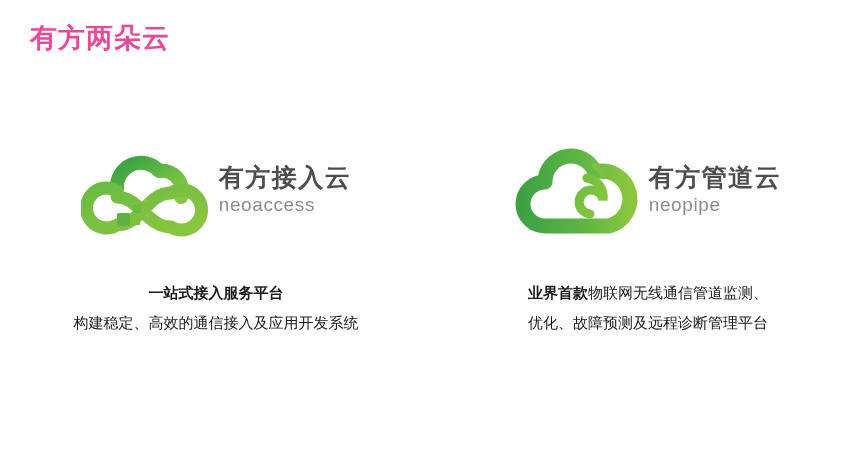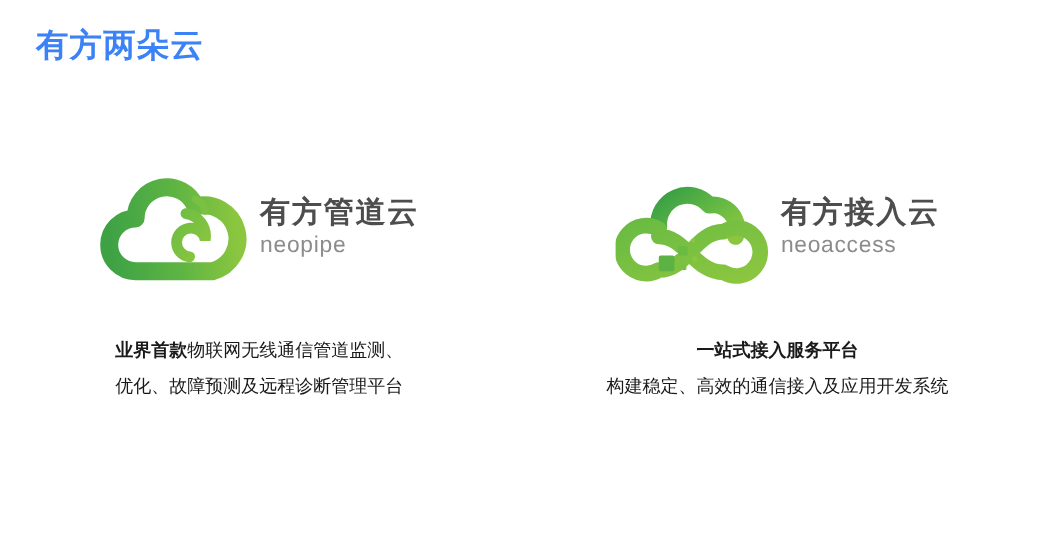--- a/index.html
+++ b/index.html
@@ -17,21 +17,21 @@
   }
 
   
   .slide-title {
     position: absolute;
     left: 30px;
     top: 22px;
     font-size: 27px;
     font-weight: bold;
     letter-spacing: 1px;
-    color: #3b82f6;
+    color: #ec4899;
     line-height: 1.2;
     white-space: nowrap;
   }
 
   
   .cards {
     position: absolute;
     left: 0;
     top: 140px;
     width: 864px;
@@ -109,62 +109,20 @@
 <body>
 
 <div class="slide-title">有方两朵云</div>
 
 <div class="cards">
 
   <div class="card">
 
     <div class="logo-row">
 
-      <svg class="logo-mark" viewBox="0 0 124 96">
-        <defs>
-          <linearGradient id="gradPipe" x1="0" y1="0.5" x2="1" y2="0.45">
-            <stop offset="0%" stop-color="#3ea245"></stop>
-            <stop offset="55%" stop-color="#5fb543"></stop>
-            <stop offset="100%" stop-color="#8cc63f"></stop>
-          </linearGradient>
-          <linearGradient id="gradPipeTail" x1="0" y1="0" x2="1" y2="1">
-            <stop offset="0%" stop-color="#6dbd43"></stop>
-            <stop offset="100%" stop-color="#8cc63f"></stop>
-          </linearGradient>
-        </defs>
-
-        <path d="M 30 84
-                 A 22 22 0 0 1 30 40
-                 A 26 26 0 0 1 80 30
-                 A 21 21 0 0 1 94 84
-                 Z" fill="none" stroke="url(#gradPipe)" stroke-width="15" stroke-linecap="round" stroke-linejoin="round"></path>
-
-        <path d="M 75 72
-                 A 12 12 0 1 1 88 58
-                 A 19 19 0 0 0 72 36" fill="none" stroke="url(#gradPipeTail)" stroke-width="9" stroke-linecap="round"></path>
-
-        <path d="M 88 34 A 14 14 0 0 0 80 24" fill="none" stroke="#7ac143" stroke-width="6" stroke-linecap="round"></path>
-      </svg>
-
-      <div class="logo-words">
-        <div class="logo-cn">有方管道云</div>
-        <div class="logo-en">neopipe</div>
-      </div>
-    </div>
-
-    <div class="caption">
-      <div class="line"><span class="strong">业界首款</span><span>物联网无线通信管道监测、</span></div>
-      <div class="line">优化、故障预测及远程诊断管理平台</div>
-    </div>
-  </div>
-
-  <div class="card">
-
-    <div class="logo-row">
-
       <svg class="logo-mark access" viewBox="0 0 128 98">
         <defs>
           <linearGradient id="gradAcc" x1="0" y1="0.2" x2="1" y2="0.9">
             <stop offset="0%" stop-color="#3ea245"></stop>
             <stop offset="50%" stop-color="#62b843"></stop>
             <stop offset="100%" stop-color="#8cc63f"></stop>
           </linearGradient>
           <linearGradient id="gradAcc2" x1="0" y1="0" x2="1" y2="1">
             <stop offset="0%" stop-color="#6abb43"></stop>
             <stop offset="100%" stop-color="#8cc63f"></stop>
@@ -193,13 +151,55 @@
         <div class="logo-en">neoaccess</div>
       </div>
     </div>
 
     <div class="caption">
       <div class="line line-bold">一站式接入服务平台</div>
       <div class="line">构建稳定、高效的通信接入及应用开发系统</div>
     </div>
   </div>
 
+  <div class="card">
+
+    <div class="logo-row">
+
+      <svg class="logo-mark" viewBox="0 0 124 96">
+        <defs>
+          <linearGradient id="gradPipe" x1="0" y1="0.5" x2="1" y2="0.45">
+            <stop offset="0%" stop-color="#3ea245"></stop>
+            <stop offset="55%" stop-color="#5fb543"></stop>
+            <stop offset="100%" stop-color="#8cc63f"></stop>
+          </linearGradient>
+          <linearGradient id="gradPipeTail" x1="0" y1="0" x2="1" y2="1">
+            <stop offset="0%" stop-color="#6dbd43"></stop>
+            <stop offset="100%" stop-color="#8cc63f"></stop>
+          </linearGradient>
+        </defs>
+
+        <path d="M 30 84
+                 A 22 22 0 0 1 30 40
+                 A 26 26 0 0 1 80 30
+                 A 21 21 0 0 1 94 84
+                 Z" fill="none" stroke="url(#gradPipe)" stroke-width="15" stroke-linecap="round" stroke-linejoin="round"></path>
+
+        <path d="M 75 72
+                 A 12 12 0 1 1 88 58
+                 A 19 19 0 0 0 72 36" fill="none" stroke="url(#gradPipeTail)" stroke-width="9" stroke-linecap="round"></path>
+
+        <path d="M 88 34 A 14 14 0 0 0 80 24" fill="none" stroke="#7ac143" stroke-width="6" stroke-linecap="round"></path>
+      </svg>
+
+      <div class="logo-words">
+        <div class="logo-cn">有方管道云</div>
+        <div class="logo-en">neopipe</div>
+      </div>
+    </div>
+
+    <div class="caption">
+      <div class="line"><span class="strong">业界首款</span><span>物联网无线通信管道监测、</span></div>
+      <div class="line">优化、故障预测及远程诊断管理平台</div>
+    </div>
+  </div>
+
 </div>
 
 </body></html>

